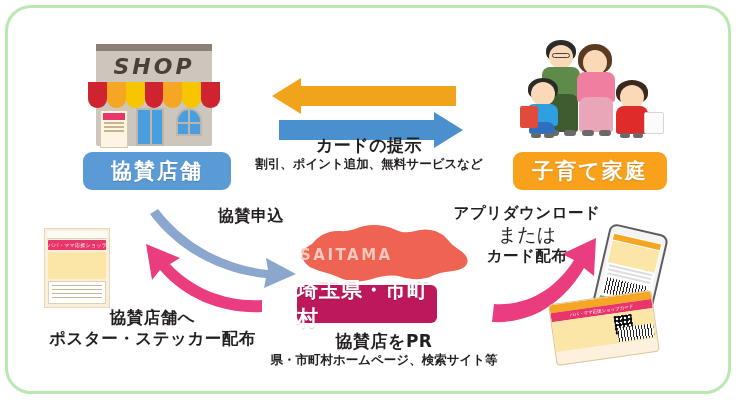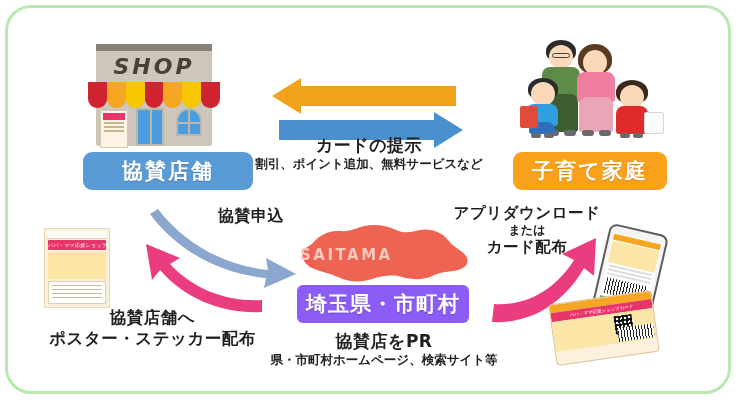--- a/index.html
+++ b/index.html
@@ -31,48 +31,48 @@
   .pill {
     display: flex; align-items: center; justify-content: center;
     border-radius: 9px;
     color: #ffffff;
     font-weight: 700;
     letter-spacing: 2px;
     text-shadow: 0 1px 1px rgba(0,0,0,.18);
     box-sizing: border-box;
   }
   #pill-shop {
-    left: 83px; top: 152px; width: 170px; height: 38px;
+    left: 83px; top: 152px; width: 148px; height: 38px;
     background: #5b9bd5; font-size: 21px;
   }
   #pill-family {
     left: 513px; top: 152px; width: 154px; height: 38px;
     background: #f9a11b; font-size: 21px;
   }
   #pill-gov {
-    left: 297px; top: 285px; width: 172px; height: 38px;
-    background: #8b5cf6; font-size: 21px;
+    left: 297px; top: 285px; width: 140px; height: 38px;
+    background: #be185d; font-size: 21px;
     border-radius: 6px; letter-spacing: 1px;
   }
 
   
   .tblock { text-align: center; color: #231f20; }
   .t-main { font-weight: 700; font-size: 17px; letter-spacing: .5px; line-height: 1.25; }
   .t-sub  { font-weight: 600; font-size: 12.5px; letter-spacing: 0px; line-height: 1.3; }
 
   #txt-card-present { left: 262px; top: 44px; width: 210px; }
   #txt-benefit      { left: 238px; top: 135px; width: 262px; }
   #txt-apply        { left: 196px; top: 206px; width: 110px; }
   #txt-download     { left: 432px; top: 204px; width: 190px; }
   #txt-poster       { left: 35px; top: 307px; width: 235px; }
   #txt-pr           { left: 255px; top: 331px; width: 258px; }
 
   #txt-apply .t-main { font-size: 16px; text-align: center; }
   #txt-download .t-main { font-size: 15.5px; }
-  #txt-download .t-mid { font-weight: 700; font-size: 12px; line-height: 1.25; }
+  #txt-download .t-mid { font-weight: 400; font-size: 19px; line-height: 1.25; }
   #txt-poster .t-main { font-size: 16.5px; line-height: 1.3; }
   #txt-pr .t-main { font-size: 17px; }
 
   
   #shop { left: 86px; top: 38px; width: 136px; height: 110px; font-style: italic; }
   #shop .bldg {
     position: absolute; left: 10px; top: 6px; width: 116px; height: 102px;
     background: #cdc6bd; border-radius: 2px;
   }
   #shop .roofbar {

